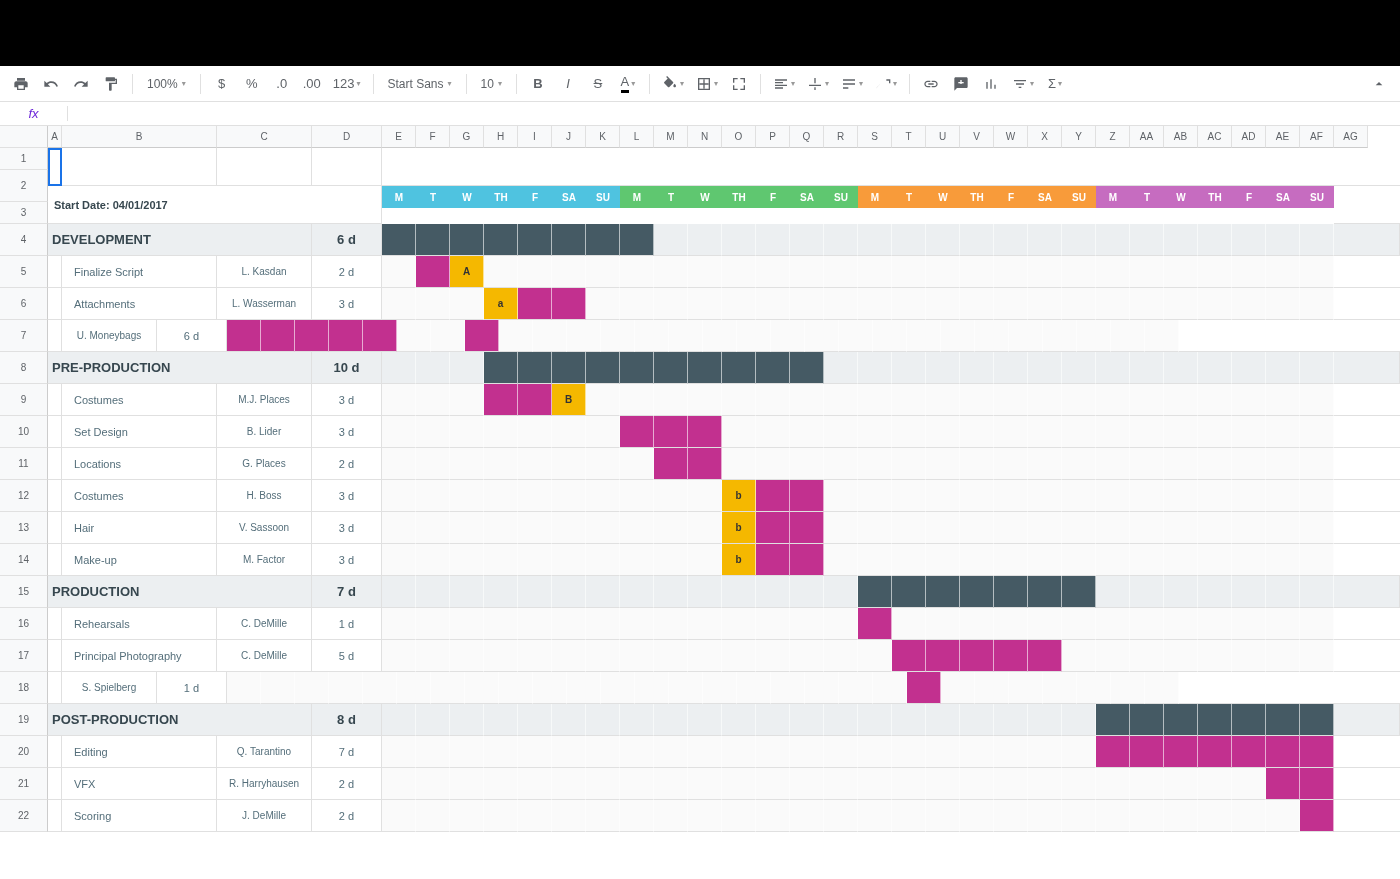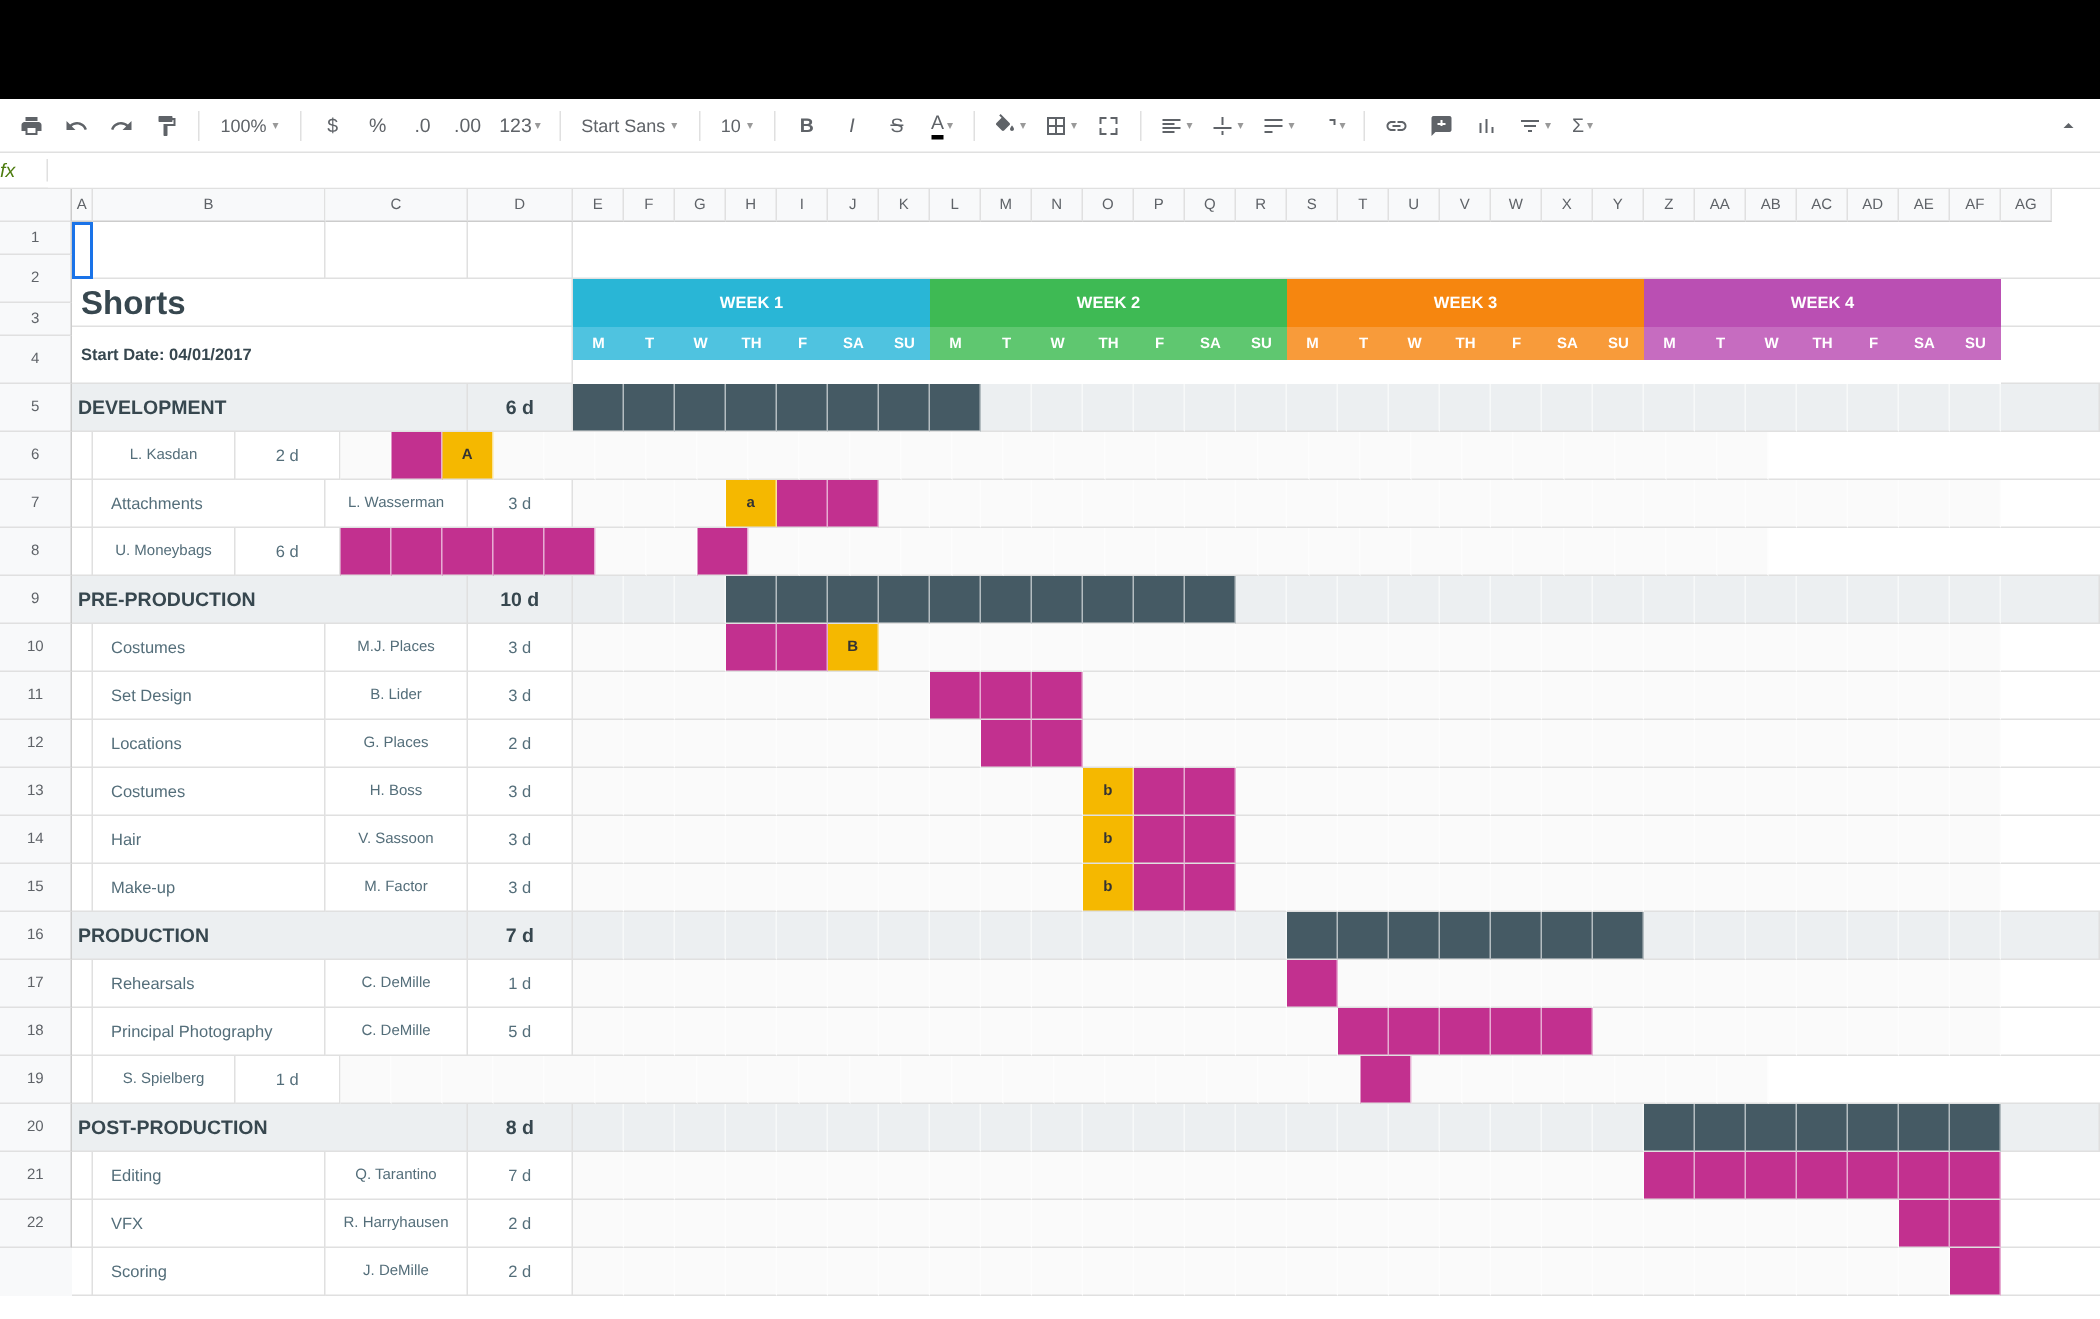--- a/index.html
+++ b/index.html
@@ -5,21 +5,21 @@
 *{box-sizing:border-box;margin:0;padding:0}
 body{font-family:Arial,sans-serif;font-size:12px;background:#fff;color:#333}
 .topblack{background:#000;height:66px}
 .toolbar{display:flex;align-items:center;height:36px;padding:0 8px;border-bottom:1px solid #e0e0e0;gap:4px}
 .tbtn{display:flex;align-items:center;justify-content:center;min-width:26px;height:26px;padding:0 4px;color:#5f6368;cursor:pointer;border-radius:2px;font-size:13px}
 .tsep{width:1px;height:20px;background:#e0e0e0;margin:0 4px}
 .tdrop{display:flex;align-items:center;padding:0 6px;height:26px;font-size:12px;color:#5f6368;cursor:pointer}
 .tdrop::after{content:"▾";font-size:8px;margin-left:4px;color:#999}
 .carrot{font-size:8px;color:#999;margin-left:2px}
 .fxbar{display:flex;align-items:center;height:24px;border-bottom:1px solid #e0e0e0}
-.fxlabel{width:32px;font-style:italic;color:#4d7c0f;font-size:13px;border-right:1px solid #e0e0e0}
+.fxlabel{width:68px;text-align:center;font-style:italic;color:#6d28d9;font-size:13px;border-right:1px solid #e0e0e0}
 .fxinput{flex:1;border:none;outline:none;padding:0 6px;height:100%}
 .grid{display:flex}
 .rownums{width:48px;background:#f8f9fa}
 .rownum{height:32px;display:flex;align-items:center;justify-content:center;font-size:10px;color:#5f6368;border-right:1px solid #ccc;border-bottom:1px solid #e0e0e0}
 .rownum.hd{height:22px;font-size:10px;background:#f8f9fa;color:#5f6368}
 .colhdrs{display:flex;height:22px}
 .colhdr{display:flex;align-items:center;justify-content:center;font-size:10px;color:#5f6368;background:#f8f9fa;border-right:1px solid #e0e0e0;border-bottom:1px solid #ccc}
 .colA{width:14px}
 .content{flex:1}
 .row{display:flex;height:32px}
@@ -242,28 +242,20 @@
         <div class="colhdr" style="width:34px">AF</div>
         <div class="colhdr" style="width:34px">AG</div>
       </div>
       <div class="row short">
         <div class="cell colA" style="width:14px;border:2px solid #1a73e8;background:#fff"></div>
         <div class="cell" style="width:155px"></div>
         <div class="cell" style="width:95px"></div>
         <div class="cell" style="width:70px"></div>
         <div class="end"></div>
       </div>
-      <div class="row">
-        <div class="cell title" style="width:334px">Shorts</div>
-        <div class="weekhdr w1" style="width:238px">WEEK 1</div>
-        <div class="weekhdr w2" style="width:238px">WEEK 2</div>
-        <div class="weekhdr w3" style="width:238px">WEEK 3</div>
-        <div class="weekhdr w4" style="width:238px">WEEK 4</div>
-        <div class="end"></div>
-      </div>
       <div class="row short">
         <div class="cell startdate" style="width:334px">Start Date: 04/01/2017</div>
         <div class="dayhdr w1b" style="width:34px">M</div>
         <div class="dayhdr w1b" style="width:34px">T</div>
         <div class="dayhdr w1b" style="width:34px">W</div>
         <div class="dayhdr w1b" style="width:34px">TH</div>
         <div class="dayhdr w1b" style="width:34px">F</div>
         <div class="dayhdr w1b" style="width:34px">SA</div>
         <div class="dayhdr w1b" style="width:34px">SU</div>
         <div class="dayhdr w2b" style="width:34px">M</div>
@@ -317,20 +309,21 @@
         <div class="ganttcell phempty"></div>
         <div class="ganttcell phempty"></div>
         <div class="ganttcell phempty"></div>
         <div class="ganttcell phempty"></div>
         <div class="ganttcell phempty"></div>
         <div class="ganttcell phempty"></div>
         <div class="phend"></div>
       </div>
       <div class="row">
         <div class="cell" style="width:14px"></div>
+        <div class="cell taskname" style="width:155px">Finalize Script</div>
         <div class="cell assignee" style="width:95px">L. Kasdan</div>
         <div class="cell dur" style="width:70px">2 d</div>
         <div class="ganttcell empty"></div>
         <div class="ganttcell pink"></div>
         <div class="ganttcell yellow">A</div>
         <div class="ganttcell empty"></div>
         <div class="ganttcell empty"></div>
         <div class="ganttcell empty"></div>
         <div class="ganttcell empty"></div>
         <div class="ganttcell empty"></div>

